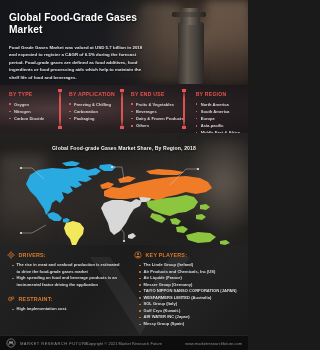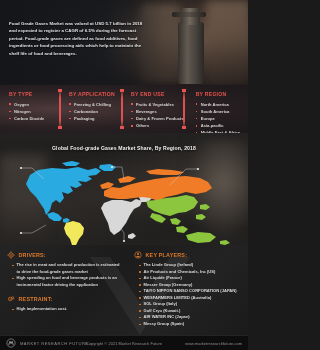--- a/index.html
+++ b/index.html
@@ -156,20 +156,21 @@
 <div class="page">
 
   <div class="header">
     <div class="hdr-blur-a"></div>
     <div class="hdr-blur-b"></div>
     <div class="hdr-cyl"></div>
     <div class="hdr-cyl-top"></div>
     <div class="hdr-valve"></div>
     <div class="hdr-dark-veil"></div>
     <div class="hdr-text">
+      <div class="hdr-title">Global Food-Grade Gases Market</div>
       <div class="hdr-desc">Food Grade Gases Market was valued at USD 5.7 billion in 2018 and expected to register a CAGR of 6.5% during the forecast period. Food-grade gases are defined as food additives, food ingredients or food processing aids which help to maintain the shelf life of food and beverages.</div>
     </div>
   </div>
 
   <div class="segments">
 
     <div class="seg-col">
       <div class="seg-title">BY TYPE</div>
       <ul class="seg-list">
         <li>Oxygen</li>

